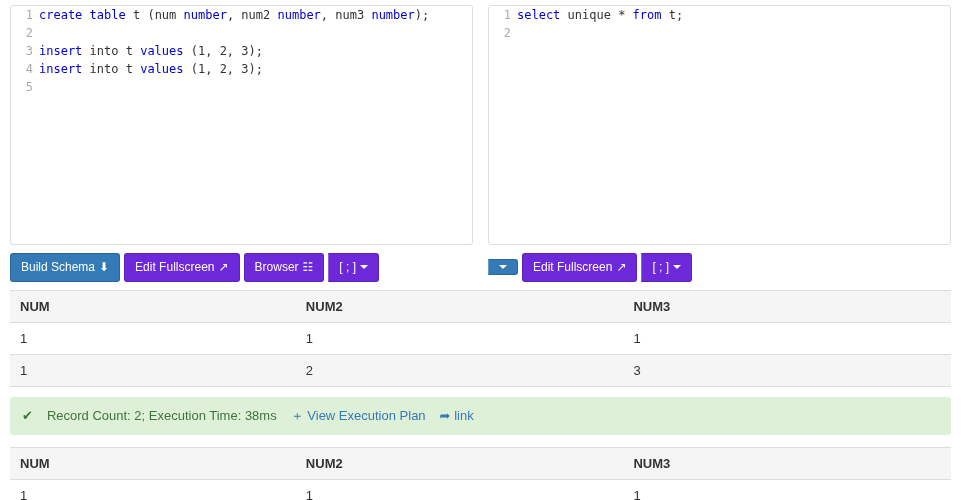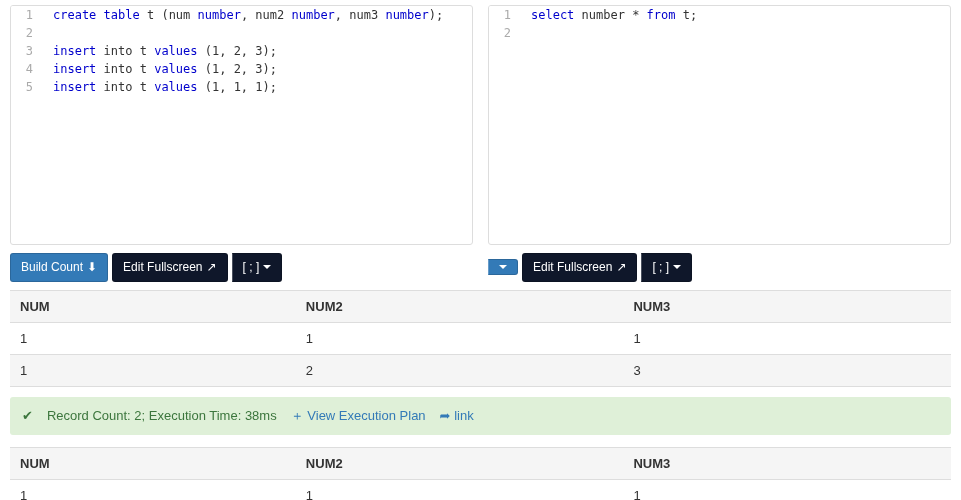--- a/index.html
+++ b/index.html
@@ -3,27 +3,27 @@
 <meta charset="utf-8">
 <style>
 * { box-sizing: border-box; margin: 0; padding: 0; }
 body { font-family: "Helvetica Neue", Helvetica, Arial, sans-serif; font-size: 13px; color: #333; background: #fff; }
 .wrap { width: 961px; }
 .panes { display: flex; gap: 15px; padding: 5px 10px 8px 10px; }
 .pane { flex: 1; border: 1px solid #ddd; border-radius: 3px; background: #fff; height: 240px; overflow: hidden; }
 .code { font-family: Menlo, Monaco, Consolas, monospace; font-size: 12px; line-height: 18px; }
 .code-row { display: flex; }
 .gutter { width: 28px; text-align: right; color: #aaa; padding-right: 6px; user-select: none; background: #fff; }
-.ln { white-space: pre; color: #333; margin-left: 14px; }
+.ln { white-space: pre; color: #333; }
 .kw { color: #0000cc; }
 .toolbars { display: flex; gap: 15px; padding: 0 10px 8px 10px; }
 .tb { flex: 1; display: flex; gap: 4px; align-items: center; }
 .btn { display: inline-flex; align-items: center; gap: 4px; padding: 5px 10px; font-size: 12px; line-height: 1.4; color: #fff; border-radius: 3px; border: 1px solid rgba(0,0,0,0.15); cursor: pointer; }
 .btn-primary { background: #337ab7; }
-.btn-info { background: #0f172a; }
+.btn-info { background: #6d28d9; }
 .btn-group { display: inline-flex; }
 .btn-group .btn { border-radius: 0; }
 .btn-group .btn:first-child { border-radius: 3px 0 0 3px; }
 .btn-group .btn:last-child { border-radius: 0 3px 3px 0; border-left: 1px solid rgba(255,255,255,0.25); }
 .caret { display:inline-block; width:0; height:0; border-left:4px solid transparent; border-right:4px solid transparent; border-top:4px solid #fff; vertical-align: middle; }
 .icon { display:inline-block; font-style: normal; }
 table.results { width: calc(100% - 20px); margin: 0 10px 10px 10px; border-collapse: collapse; }
 table.results th, table.results td { text-align: left; padding: 8px 10px; border-bottom: 1px solid #ddd; font-size: 13px; }
 table.results th { font-weight: 700; background: #f5f5f5; border-top: 1px solid #ddd; }
 table.results tr:nth-child(even) td { background: #f5f5f5; }
@@ -50,46 +50,49 @@
           <div class="code-row">
             <div class="gutter">3</div>
             <div class="ln"><span class="kw">insert</span><span> into t </span><span class="kw">values</span><span> (1, 2, 3);</span></div>
           </div>
           <div class="code-row">
             <div class="gutter">4</div>
             <div class="ln"><span class="kw">insert</span><span> into t </span><span class="kw">values</span><span> (1, 2, 3);</span></div>
           </div>
           <div class="code-row">
             <div class="gutter">5</div>
-            <div class="ln"><span class="kw">insert</span><span> into t </span><span class="kw">values</span><span> (1, 1, 1);</span></div>
           </div>
         </div>
     </div>
     <div class="pane">
       <div class="code" id="query-code">
           <div class="code-row">
             <div class="gutter">1</div>
-            <div class="ln"><span class="kw">select</span><span> number * </span><span class="kw">from</span><span> t;</span></div>
+            <div class="ln"><span class="kw">select</span><span> unique * </span><span class="kw">from</span><span> t;</span></div>
           </div>
           <div class="code-row">
             <div class="gutter">2</div>
           </div>
         </div>
     </div>
   </div>
 
   <div class="toolbars">
     <div class="tb">
       <button class="btn btn-primary">
-        <span>Build Count</span>
+        <span>Build Schema</span>
         <span class="icon">⬇</span>
       </button>
       <button class="btn btn-info">
         <span>Edit Fullscreen</span>
         <span class="icon">↗</span>
+      </button>
+      <button class="btn btn-info">
+        <span>Browser</span>
+        <span class="icon">☷</span>
       </button>
       <div class="btn-group">
         <button class="btn btn-info">
           <span>[ ; ]</span>
           <span class="caret"></span>
         </button>
       </div>
     </div>
 
     <div class="tb">

